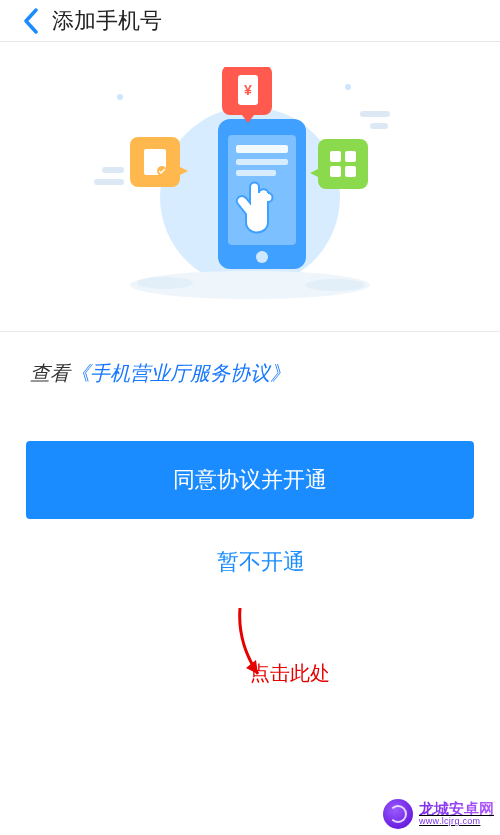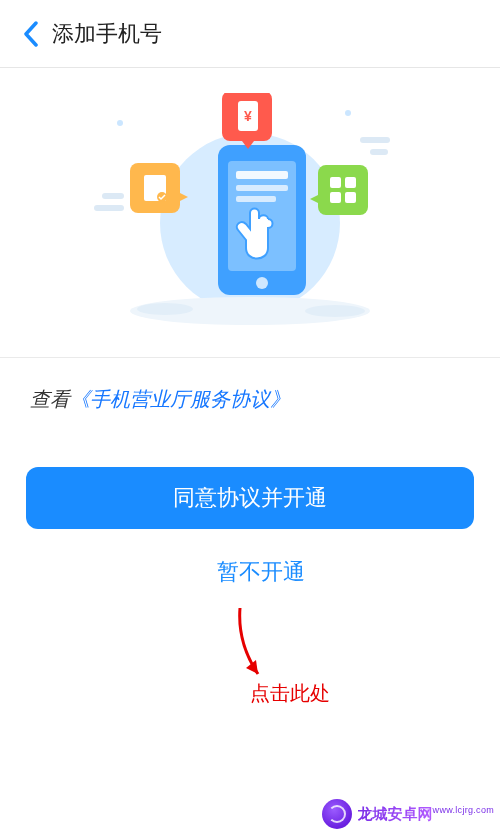--- a/index.html
+++ b/index.html
@@ -1,51 +1,51 @@
 <!DOCTYPE html>
 <html><head>
 <meta charset="utf-8">
 <style>
   * { margin: 0; padding: 0; box-sizing: border-box; }
   html, body { width: 500px; height: 835px; font-family: -apple-system, "PingFang SC", "Microsoft YaHei", sans-serif; background: #fff; }
   .page { width: 500px; height: 835px; position: relative; overflow: hidden; background: #fff; }
 
   
-  .header { height: 68px; display: flex; align-items: center; padding: 12px 16px; border-bottom: 1px solid #e6e6e6; }
+  .header { height: 42px; display: flex; align-items: center; padding: 12px 16px; border-bottom: 1px solid #e6e6e6; }
   .back-btn { width: 30px; height: 30px; display: flex; align-items: center; justify-content: center; cursor: pointer; }
   .title { font-size: 22px; color: #222; margin-left: 6px; }
 
   
   .illus { height: 290px; display: flex; align-items: center; justify-content: center; position: relative; border-bottom: 1px solid #eaeaea; }
   .illus svg { width: 360px; height: 240px; }
 
   
   .phone-row { display: flex; align-items: center; justify-content: space-between; padding: 26px 22px 26px 22px; border-bottom: 1px solid #eaeaea; }
   .phone-num { font-size: 22px; color: #222; display: flex; align-items: center; }
   .mask { display: inline-block; width: 125px; height: 18px; margin-left: 4px; background:
     repeating-linear-gradient(45deg,#bdbdbd 0 3px,#e2e2e2 3px 6px); filter: blur(0.3px); }
   .contact-ic { width: 32px; height: 32px; }
 
   
   .agree-line { padding: 28px 30px 10px 30px; font-size: 20px; color: #333; font-style: italic; }
   .agree-line .link { color: #1677ff; }
 
   
-  .btn-primary { margin: 44px 26px 0 26px; height: 62px; background: #1a8cff; border-radius: 12px; color: #fff; font-size: 22px; display: flex; align-items: center; justify-content: center; cursor: pointer; }
+  .btn-primary { margin: 44px 26px 0 26px; height: 78px; background: #1a8cff; border-radius: 4px; color: #fff; font-size: 22px; display: flex; align-items: center; justify-content: center; cursor: pointer; }
   .btn-text { margin-top: 28px; color: #1a8cff; font-size: 22px; text-align: center; cursor: pointer; padding-left: 22px; }
 
   
   .anno-arrow { position: absolute; left: 232px; top: 606px; pointer-events: none; }
-  .anno-text { position: absolute; left: 250px; top: 680px; color: #e60000; font-size: 20px; font-family: "SimSun","宋体",serif; }
+  .anno-text { position: absolute; left: 250px; top: 660px; color: #e60000; font-size: 20px; font-family: "SimSun","宋体",serif; }
 
   
   .wm { position: absolute; right: 6px; bottom: 6px; display: flex; align-items: center; gap: 6px; }
   .wm-ic { width: 30px; height: 30px; border-radius: 50%; background: radial-gradient(circle at 40% 35%, #9b5bff, #6a1fe0 70%); position: relative; }
   .wm-ic:after { content:""; position:absolute; inset:6px; border:2px solid rgba(255,255,255,.8); border-left-color:transparent; border-radius:50%; }
-  .wm-txt { display:flex; line-height:1.05; }
+  .wm-txt { display:flex; flex-direction:column; line-height:1.05;text-decoration:underline; }
   .wm-txt .cn { font-size: 15px; font-weight: 600; background: linear-gradient(90deg,#7b2fe8,#b25bff); -webkit-background-clip: text; color: transparent; }
   .wm-txt .en { font-size: 9px; color: #7b2fe8; letter-spacing: .3px; }
 </style>
 </head>
 <body>
 
 <div class="page">
 
   <div class="header">
     <div class="back-btn">

